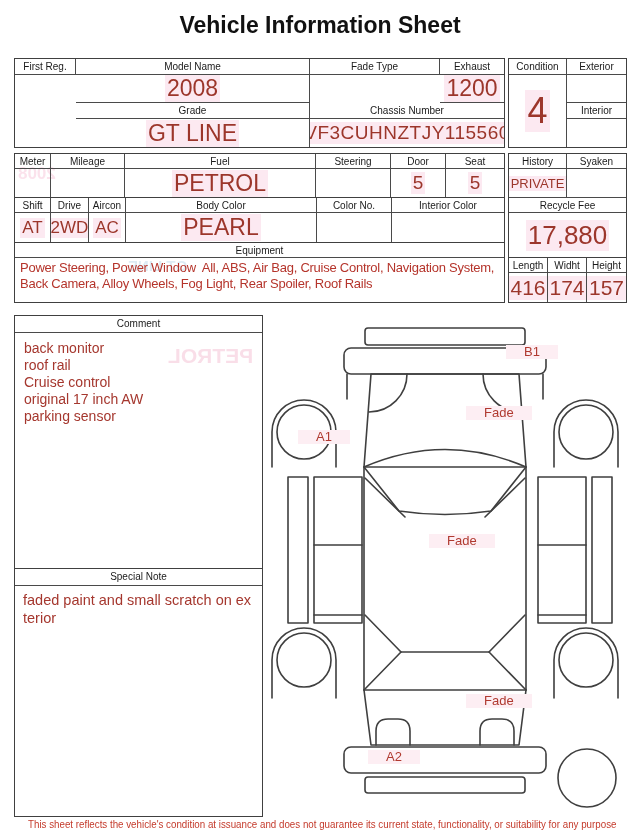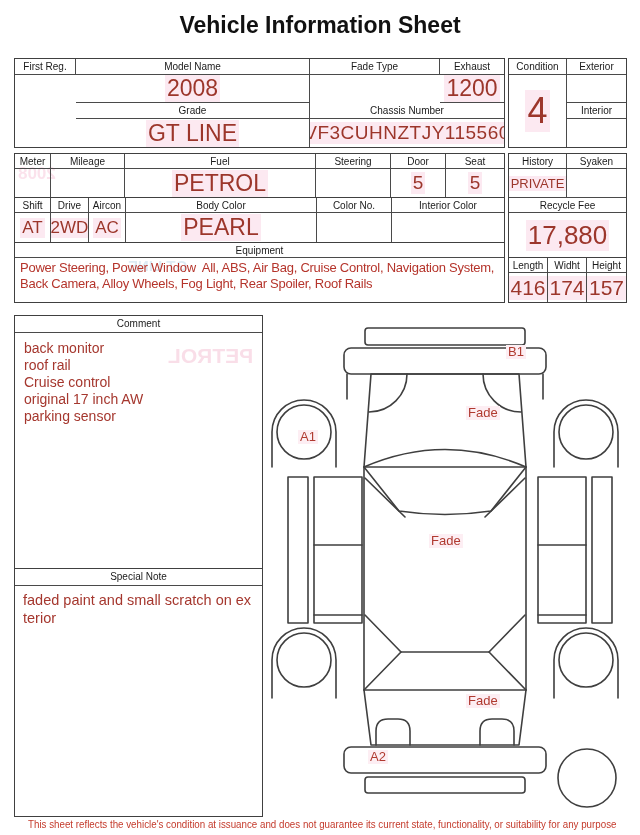--- a/index.html
+++ b/index.html
@@ -56,21 +56,21 @@
   
   .t9 { left:14px; top:568px; width:249px; height:249px; }
   .panel-hdr { height:16px; line-height:16px; text-align:center; border-bottom:1px solid #4a4a4a;
                font-size:10px; color:#1a1a1a; }
   .comment-lines { padding:7px 9px; color:#a5372e; font-size:14px; line-height:1.22; text-align:left; }
   .note-text { padding:5px 8px; color:#a5372e; font-size:14.5px; line-height:1.25;
                text-align:left; word-break:break-all; }
 
   .diagram { position:absolute; left:270px; top:315px; width:360px; height:500px; }
   .dlabel { position:absolute; font-size:13px; color:#b03a30; background:#fdeef3;
-            padding:0 2px; line-height:1.1; }
+            padding:0 18px; line-height:1.1; }
   .lbl-b1 { left:236px; top:30px; }
   .lbl-fade-hood { left:196px; top:91px; }
   .lbl-a1 { left:28px; top:115px; }
   .lbl-fade-roof { left:159px; top:219px; }
   .lbl-fade-trunk { left:196px; top:379px; }
   .lbl-a2 { left:98px; top:435px; }
 
   .wm { position:absolute; transform:scaleX(-1); font-weight:bold; pointer-events:none; }
   .wm1 { left:18px; top:164px; color:#f6b8d0; opacity:0.4; font-size:17px; }
   .wm2 { left:168px; top:344px; color:#f2aec7; opacity:0.4; font-size:21px; }

